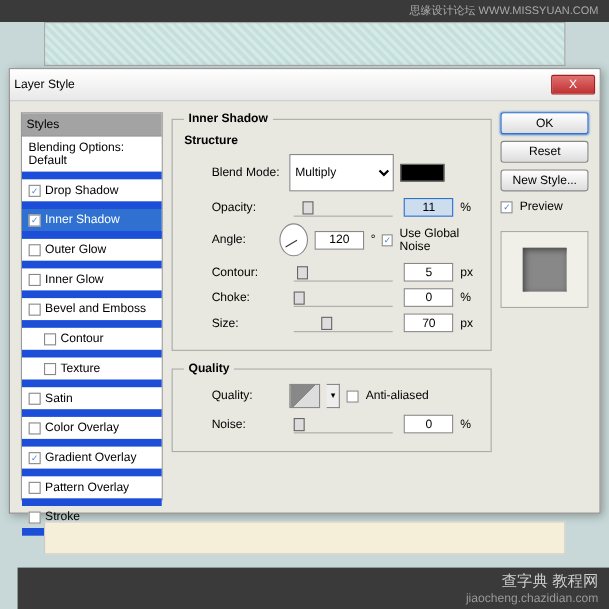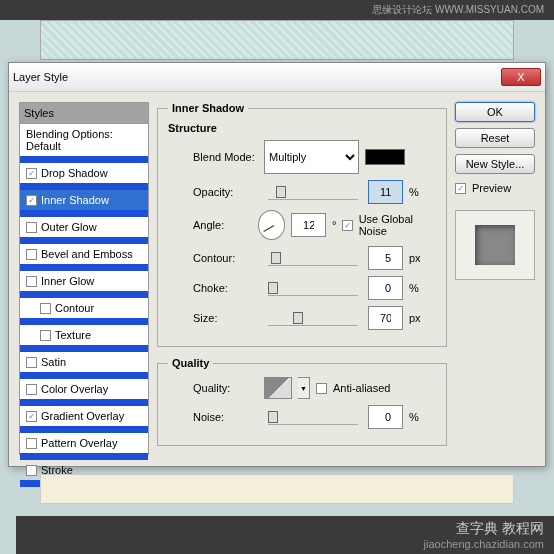--- a/index.html
+++ b/index.html
@@ -21,21 +21,21 @@
 .main-panel { flex: 1; }
 .fieldset { border: 1px solid #aaa; padding: 8px 10px 10px; margin-bottom: 10px; }
 .legend { font-weight: bold; padding: 0 4px; }
 .sub-legend { font-weight: bold; margin-bottom: 6px; }
 .row { display: flex; align-items: center; margin-bottom: 6px; gap: 6px; }
 .row-label { width: 65px; text-align: left; margin-left: 25px; }
 select { width: 95px; height: 34px; border: 1px solid #888; background: #fff; }
 .color-swatch { width: 40px; height: 16px; background: #000; border: 1px solid #666; }
 .slider { flex: 0 0 90px; height: 16px; position: relative; border-bottom: 1px solid #aaa; margin: 0 4px; }
 .slider-thumb { position: absolute; width: 10px; height: 12px; background: #ddd; border: 1px solid #666; top: 2px; }
-.num-input { width: 35px; height: 17px; border: 1px solid #888; background: #fff; text-align: right; padding: 11px; }
+.num-input { width: 45px; height: 17px; border: 1px solid #888; background: #fff; text-align: center; padding: 1px; }
 .num-input.hl { border: 1px solid #3070d0; background: #cde; }
 .unit { width: 18px; }
 .angle-dial { width: 30px; height: 30px; border: 1px solid #888; border-radius: 50%; background: #fff; position: relative; }
 .angle-dial::after { content: ''; position: absolute; width: 12px; height: 1px; background: #333; top: 14px; left: 3px; transform-origin: right; transform: rotate(-30deg); }
 .contour-box { width: 28px; height: 22px; border: 1px solid #888; background: linear-gradient(135deg, #888 50%, #ddd 50%); position: relative; }
 .contour-arrow { width: 12px; height: 22px; border: 1px solid #888; border-left: none; display: flex; align-items: center; justify-content: center; background: #eee; font-size: 7px; }
 .right-panel { width: 80px; display: flex; flex-direction: column; gap: 6px; }
 .btn { background: linear-gradient(#fff, #ddd); border: 1px solid #888; border-radius: 3px; padding: 3px 6px; text-align: center; }
 .btn.default { border: 1px solid #3070d0; box-shadow: 0 0 2px #3070d0; }
 .preview-box { border: 1px solid #aaa; background: #f0f0e8; height: 70px; display: flex; align-items: center; justify-content: center; margin-top: 4px; }
@@ -70,25 +70,25 @@
           <div class="style-item selected">
             <span class="checkbox checked"></span>
             <span>Inner Shadow</span>
           </div>
           <div class="style-item">
             <span class="checkbox"></span>
             <span>Outer Glow</span>
           </div>
           <div class="style-item">
             <span class="checkbox"></span>
+            <span>Inner Glow</span>
+          </div>
+          <div class="style-item">
+            <span class="checkbox"></span>
             <span>Bevel and Emboss</span>
-          </div>
-          <div class="style-item">
-            <span class="checkbox"></span>
-            <span>Inner Glow</span>
           </div>
           <div class="style-item indent">
             <span class="checkbox"></span>
             <span>Contour</span>
           </div>
           <div class="style-item indent">
             <span class="checkbox"></span>
             <span>Texture</span>
           </div>
           <div class="style-item">

